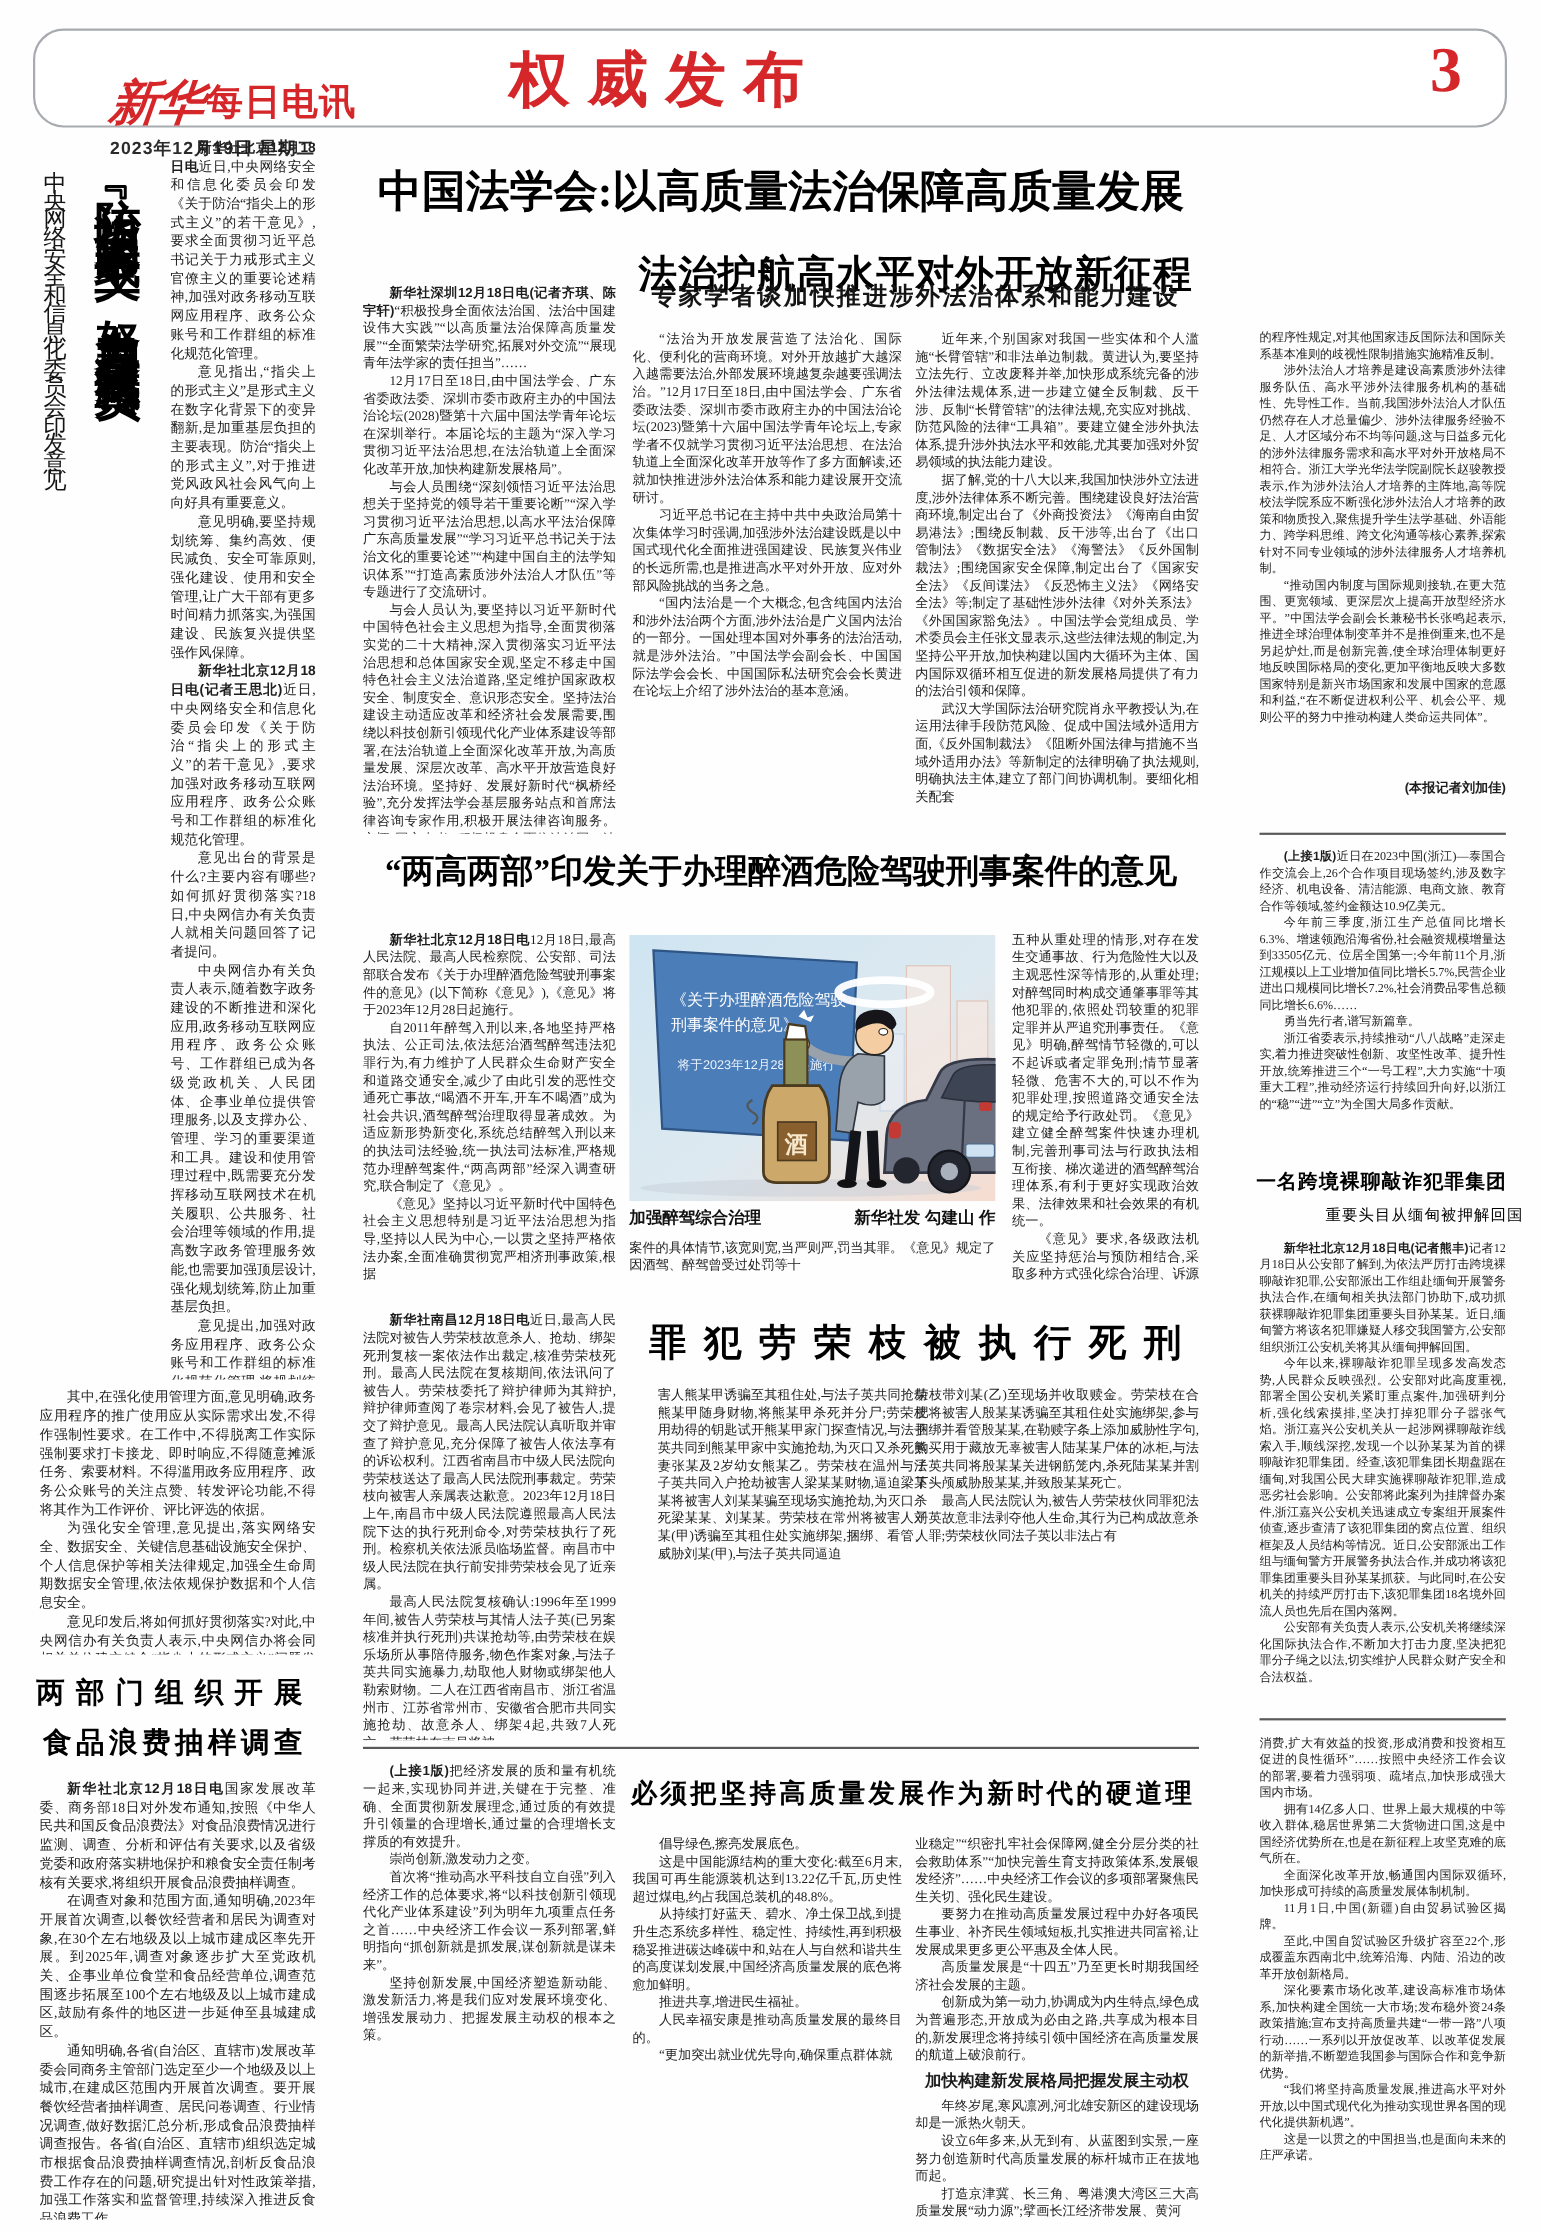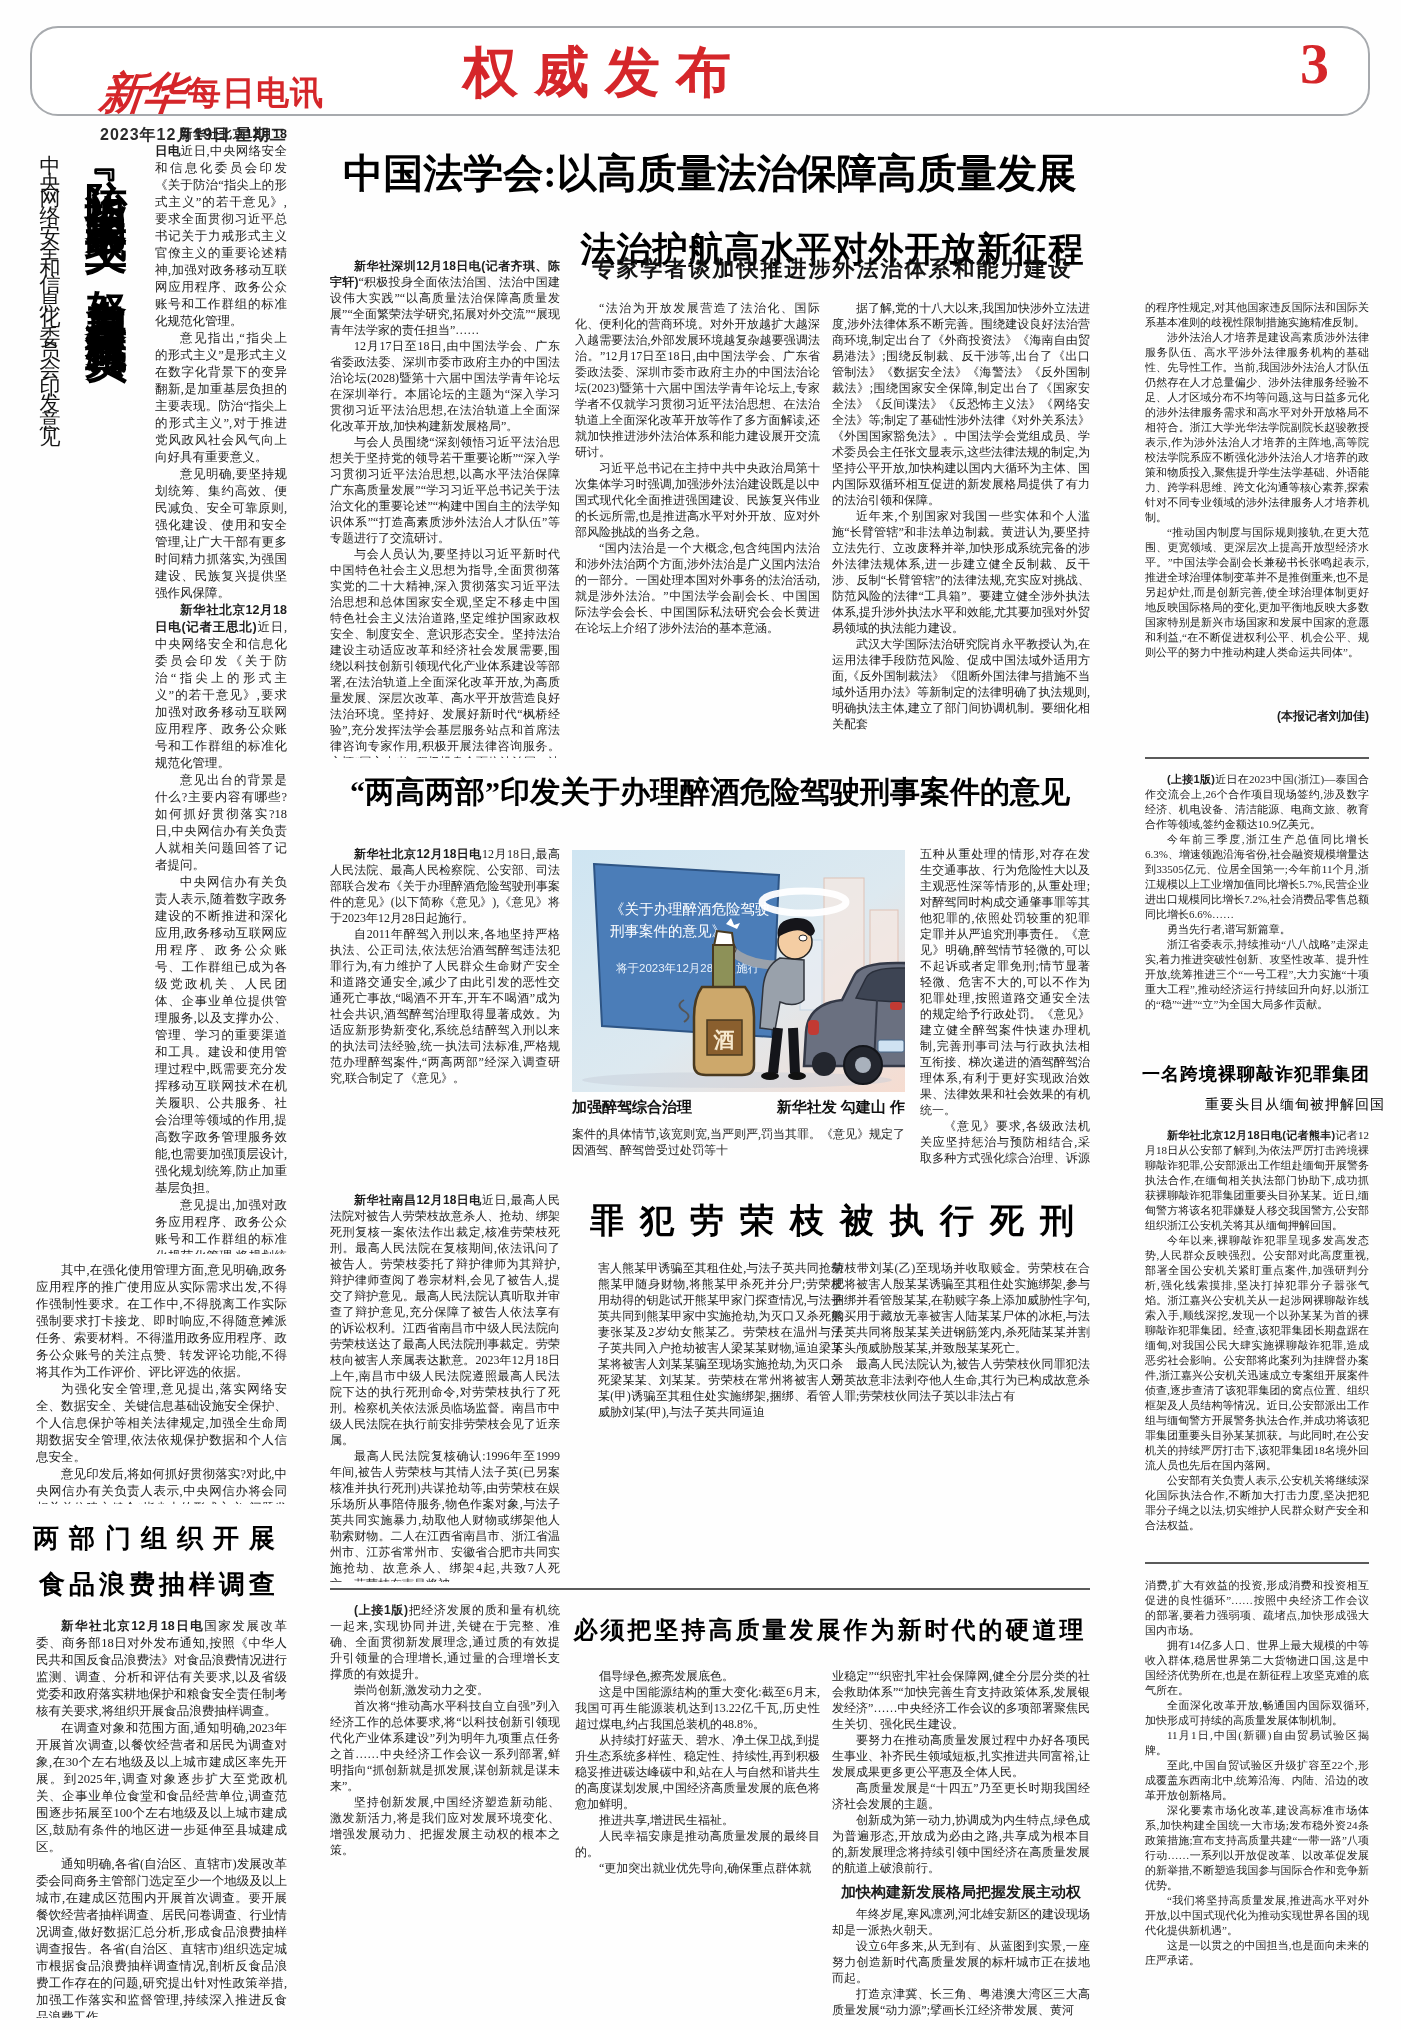--- a/index.html
+++ b/index.html
@@ -83,29 +83,30 @@
   </div>
 
 <div class="abs hl" style="left:575px;top:198px;width:515px;font-size:35px;letter-spacing:1px;margin-top:28px;">法治护航高水平对外开放新征程</div>
 <div class="abs fl-subtitle" style="left:575px;top:254px;width:515px;">专家学者谈加快推进涉外法治体系和能力建设</div>
 <div class="abs txt" style="left:575px;top:300px;width:245px;height:456px;">
     <p class="para">“法治为开放发展营造了法治化、国际化、便利化的营商环境。对外开放越扩大越深入越需要法治,外部发展环境越复杂越要强调法治。”12月17日至18日,由中国法学会、广东省委政法委、深圳市委市政府主办的中国法治论坛(2023)暨第十六届中国法学青年论坛上,专家学者不仅就学习贯彻习近平法治思想、在法治轨道上全面深化改革开放等作了多方面解读,还就加快推进涉外法治体系和能力建设展开交流研讨。</p>
     <p class="para">习近平总书记在主持中共中央政治局第十次集体学习时强调,加强涉外法治建设既是以中国式现代化全面推进强国建设、民族复兴伟业的长远所需,也是推进高水平对外开放、应对外部风险挑战的当务之急。</p>
     <p class="para">“国内法治是一个大概念,包含纯国内法治和涉外法治两个方面,涉外法治是广义国内法治的一部分。一国处理本国对外事务的法治活动,就是涉外法治。”中国法学会副会长、中国国际法学会会长、中国国际私法研究会会长黄进在论坛上介绍了涉外法治的基本意涵。</p>
   </div>
 <div class="abs txt" style="left:832px;top:300px;width:258px;height:456px;">
+    <p class="para">近年来,个别国家对我国一些实体和个人滥施“长臂管辖”和非法单边制裁。黄进认为,要坚持立法先行、立改废释并举,加快形成系统完备的涉外法律法规体系,进一步建立健全反制裁、反干涉、反制“长臂管辖”的法律法规,充实应对挑战、防范风险的法律“工具箱”。要建立健全涉外执法体系,提升涉外执法水平和效能,尤其要加强对外贸易领域的执法能力建设。</p>
     <p class="para">据了解,党的十八大以来,我国加快涉外立法进度,涉外法律体系不断完善。围绕建设良好法治营商环境,制定出台了《外商投资法》《海南自由贸易港法》;围绕反制裁、反干涉等,出台了《出口管制法》《数据安全法》《海警法》《反外国制裁法》;围绕国家安全保障,制定出台了《国家安全法》《反间谍法》《反恐怖主义法》《网络安全法》等;制定了基础性涉外法律《对外关系法》《外国国家豁免法》。中国法学会党组成员、学术委员会主任张文显表示,这些法律法规的制定,为坚持公平开放,加快构建以国内大循环为主体、国内国际双循环相互促进的新发展格局提供了有力的法治引领和保障。</p>
-    <p class="para">近年来,个别国家对我国一些实体和个人滥施“长臂管辖”和非法单边制裁。黄进认为,要坚持立法先行、立改废释并举,加快形成系统完备的涉外法律法规体系,进一步建立健全反制裁、反干涉、反制“长臂管辖”的法律法规,充实应对挑战、防范风险的法律“工具箱”。要建立健全涉外执法体系,提升涉外执法水平和效能,尤其要加强对外贸易领域的执法能力建设。</p>
     <p class="para">武汉大学国际法治研究院肖永平教授认为,在运用法律手段防范风险、促成中国法域外适用方面,《反外国制裁法》《阻断外国法律与措施不当域外适用办法》等新制定的法律明确了执法规则,明确执法主体,建立了部门间协调机制。要细化相关配套</p>
   </div>
 
 <div class="abs hl" style="left:330px;top:772px;width:760px;font-size:30px;">“两高两部”印发关于办理醉酒危险驾驶刑事案件的意见</div>
 <div class="abs txt" style="left:330px;top:846px;width:230px;height:322px;">
     <p class="para"><b>新华社北京12月18日电</b>12月18日,最高人民法院、最高人民检察院、公安部、司法部联合发布《关于办理醉酒危险驾驶刑事案件的意见》(以下简称《意见》),《意见》将于2023年12月28日起施行。</p>
     <p class="para">自2011年醉驾入刑以来,各地坚持严格执法、公正司法,依法惩治酒驾醉驾违法犯罪行为,有力维护了人民群众生命财产安全和道路交通安全,减少了由此引发的恶性交通死亡事故,“喝酒不开车,开车不喝酒”成为社会共识,酒驾醉驾治理取得显著成效。为适应新形势新变化,系统总结醉驾入刑以来的执法司法经验,统一执法司法标准,严格规范办理醉驾案件,“两高两部”经深入调查研究,联合制定了《意见》。</p>
+    <p class="para">《意见》坚持以习近平新时代中国特色社会主义思想特别是习近平法治思想为指导,坚持以人民为中心,一以贯之坚持严格依法办案,全面准确贯彻宽严相济刑事政策,根据</p>
   </div>
 
 <svg class="abs" style="left:572px;top:850px;" width="333" height="242" viewBox="0 0 333 242">
   <defs>
     <linearGradient id="sky" x1="0" y1="0" x2="1" y2="1">
       <stop offset="0" stop-color="#cfe5f2"></stop>
         <stop offset="0.55" stop-color="#dde9f0"></stop>
         <stop offset="1" stop-color="#f6dcd0"></stop>
     </linearGradient>
   </defs>

